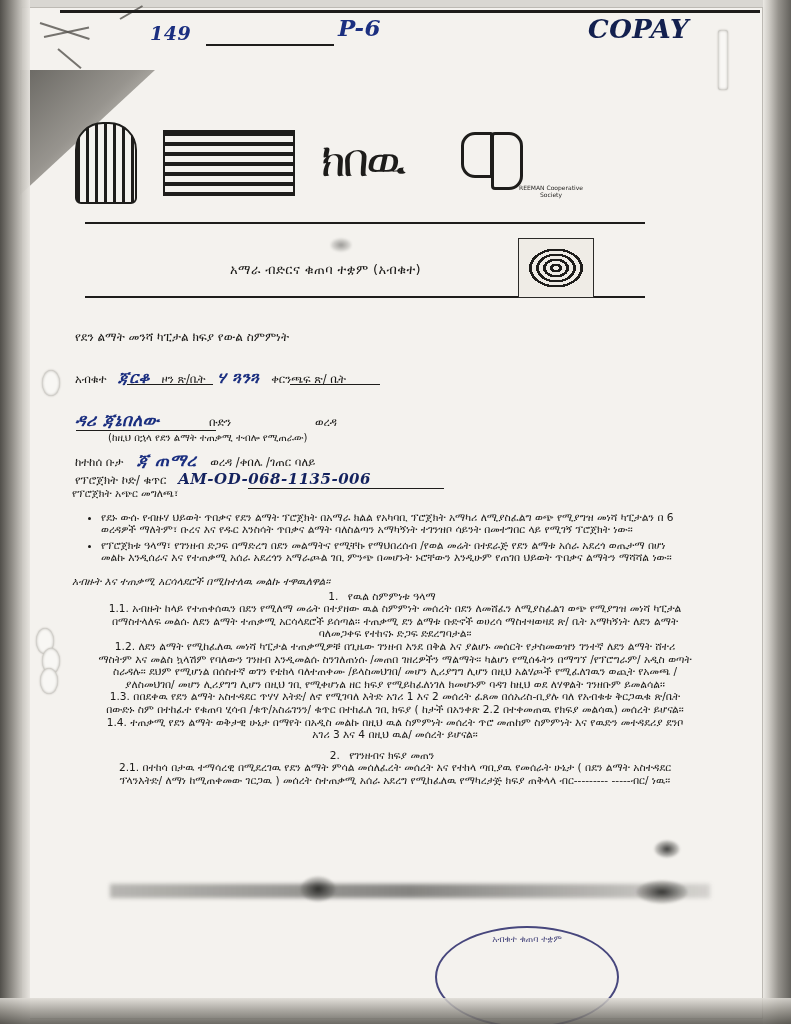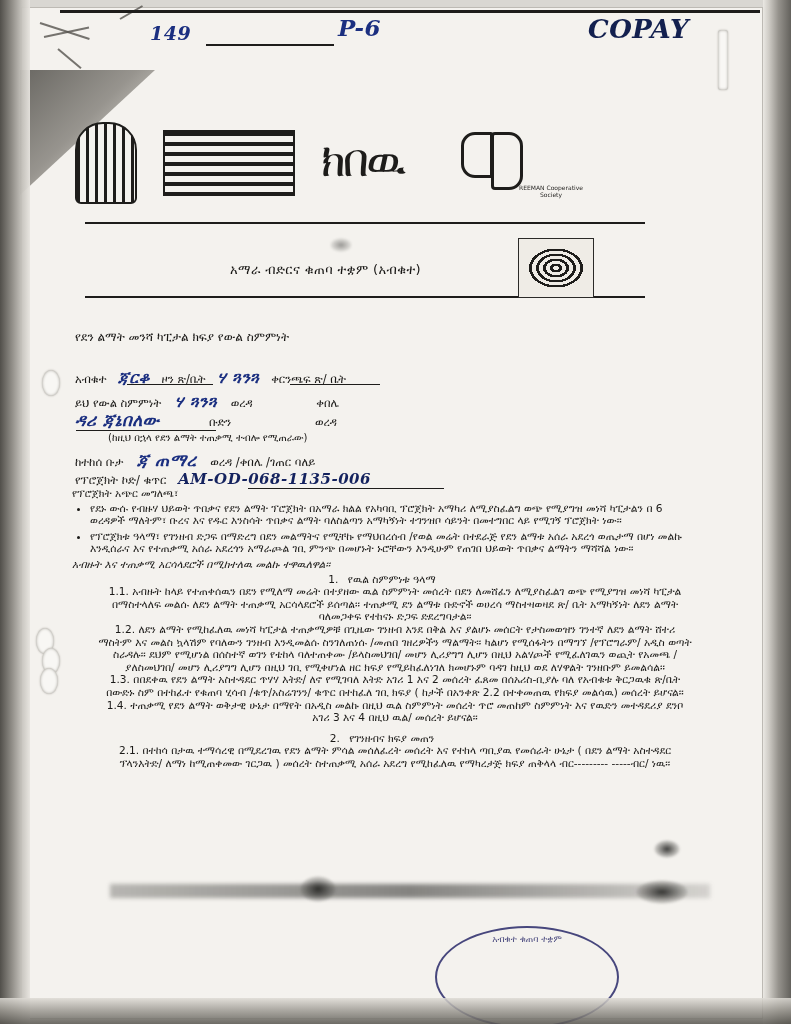--- a/index.html
+++ b/index.html
@@ -104,21 +104,21 @@
   .hand-dark{color:#14225e;}
   .topnote{
     position:absolute;font-family:"DejaVu Serif","Liberation Serif",serif;
     font-style:italic;font-weight:bold;
   }
   .body{
     position:absolute;left:72px;top:487px;width:620px;
     font-size:10.6px;line-height:12.6px;color:#1a1917;
   }
   .body p{margin:0 0 2px 0;}
-  .bullets{margin:0;padding-left:18px;}
+  .bullets{margin:11px;padding-left:18px;}
   .bullets li{margin-bottom:3px;list-style:disc;}
   .numlist{margin:0;padding:0;list-style:none;text-align:center;}
   .numlist > li{margin:0 0 4px 0;}
   .indent1{margin-left:26px;}
   .stamp{
     position:absolute;left:435px;bottom:-18px;width:180px;height:92px;
     border:2px solid #2a2a6a;border-radius:50%;
     color:#2a2a6a;font-size:9px;display:flex;align-items:flex-start;justify-content:center;
     padding-top:6px;opacity:.85;
   }
@@ -170,26 +170,20 @@
     <div class="field-line" style="left:75px;top:368px;">
       <span>አብቁተ</span>
       <span class="hand" style="font-size:16px;margin:0 8px;font-family:Liberation Mono, monospace;">ጃርቆ</span>
       <span>ዞን ጽ/ቤት</span>
       <span class="hand" style="font-size:16px;margin:0 8px;">ሃ ጓንጓ</span>
       <span>ቀርንጫፍ ጽ/ ቤት</span>
     </div>
     <div class="rule" style="left:127px;top:384px;width:86px;height:1px;"></div>
     <div class="rule" style="left:290px;top:384px;width:90px;height:1px;"></div>
 
-    <div class="field-line" style="left:75px;top:392px;">
-      <span>ይህ የውል ስምምነት</span>
-      <span class="hand" style="font-size:16px;margin:0 10px;">ሃ ጓንጓ</span>
-      <span>ወረዳ</span>
-      <span style="margin-left:60px;">ቀበሌ</span>
-    </div>
 
     <div class="field-line" style="left:75px;top:410px;">
       <span class="hand" style="font-size:17px;">ዳሪ ጃኔበለው</span>
       <span style="margin-left:46px;">ቡድን</span>
       <span style="margin-left:80px;">ወረዳ</span>
     </div>
     <div class="rule" style="left:76px;top:430px;width:140px;height:1px;"></div>
 
     <div class="field-line" style="left:108px;top:432px;font-size:10px;">(ከዚህ በኋላ የደን ልማት ተጠቃሚ ተብሎ የሚጠራው)</div>
 

